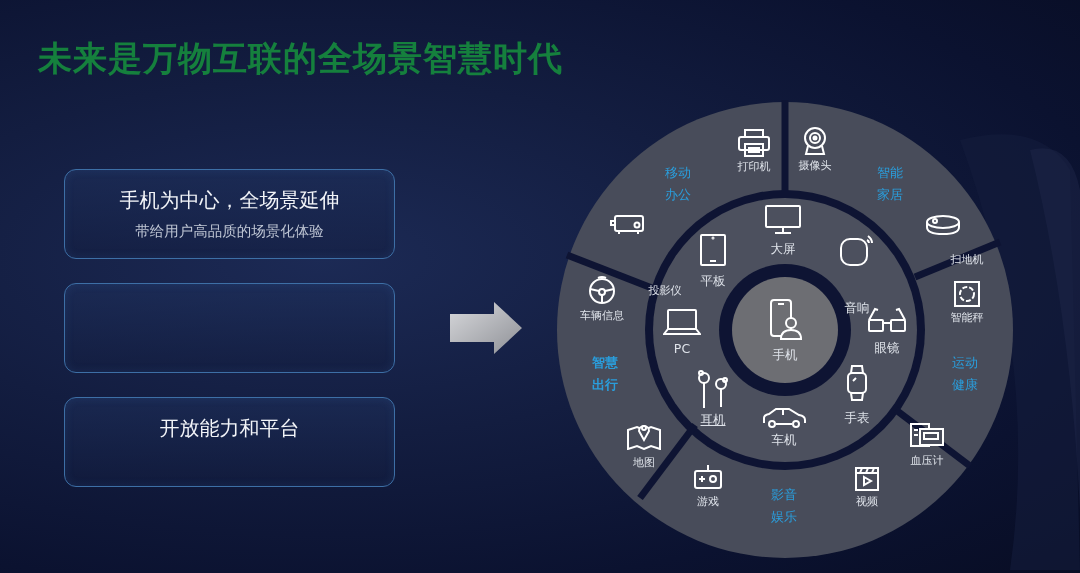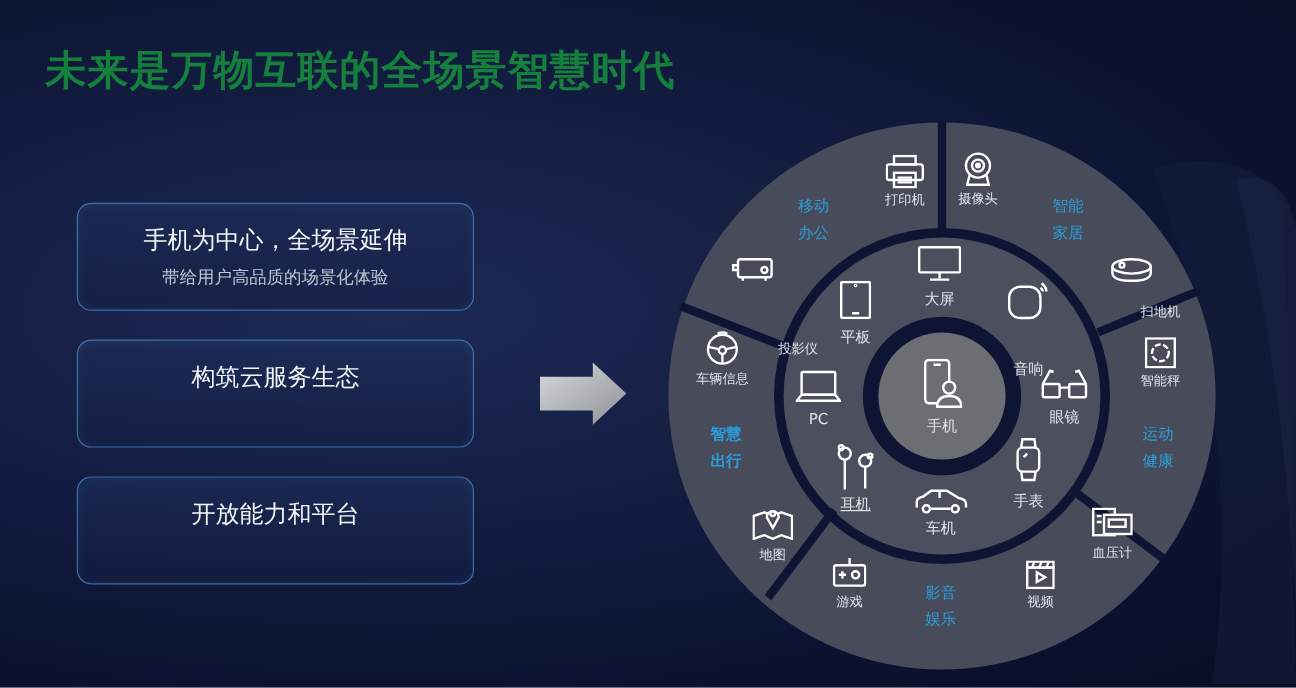--- a/index.html
+++ b/index.html
@@ -40,21 +40,20 @@
   <path d="M110 40 Q150 30 160 80 L160 400 Q150 200 110 40 Z" fill="#1d2648" opacity="0.5"></path>
 </svg>
 
 <div class="title">未来是万物互联的全场景智慧时代</div>
 
 <div class="card" style="top:169px;">
   <div class="h">手机为中心，全场景延伸</div>
   <div class="s">带给用户高品质的场景化体验</div>
 </div>
 <div class="card" style="top:283px;">
-  <div class="h">构筑云服务生态</div>
 </div>
 <div class="card" style="top:397px;">
   <div class="h">开放能力和平台</div>
 </div>
 
 <svg class="arrow" width="76" height="56" viewBox="0 0 76 56">
   <defs>
     <linearGradient id="ag" x1="0" y1="0" x2="1" y2="1">
       <stop offset="0" stop-color="#d8d9dc"></stop>
         <stop offset="1" stop-color="#8e9096"></stop>

